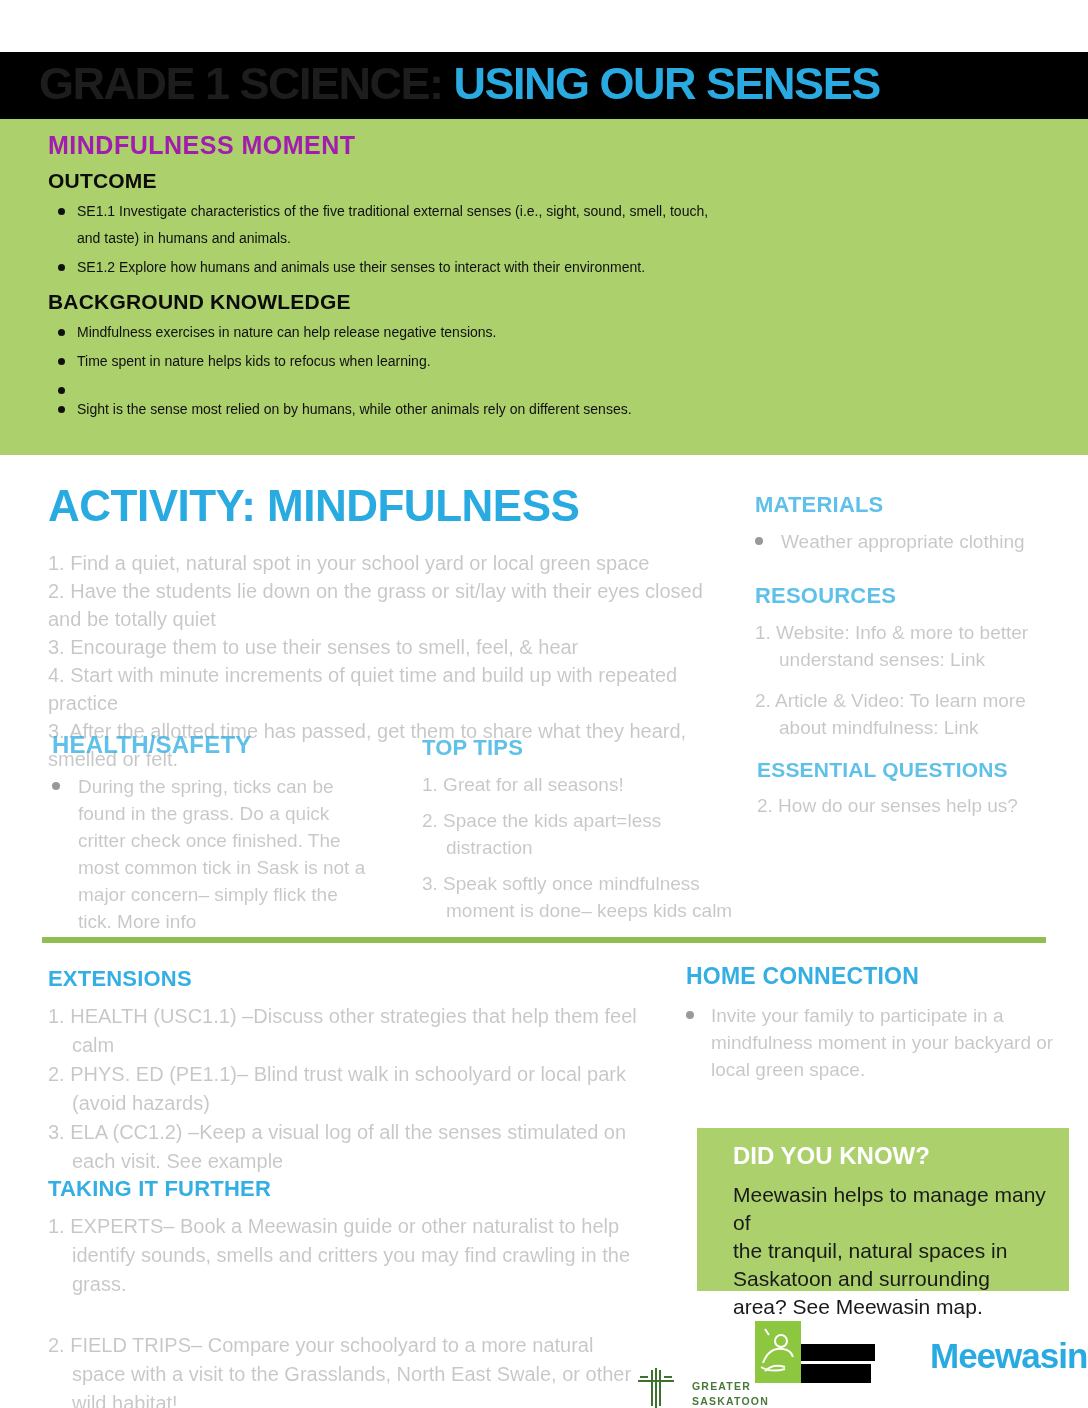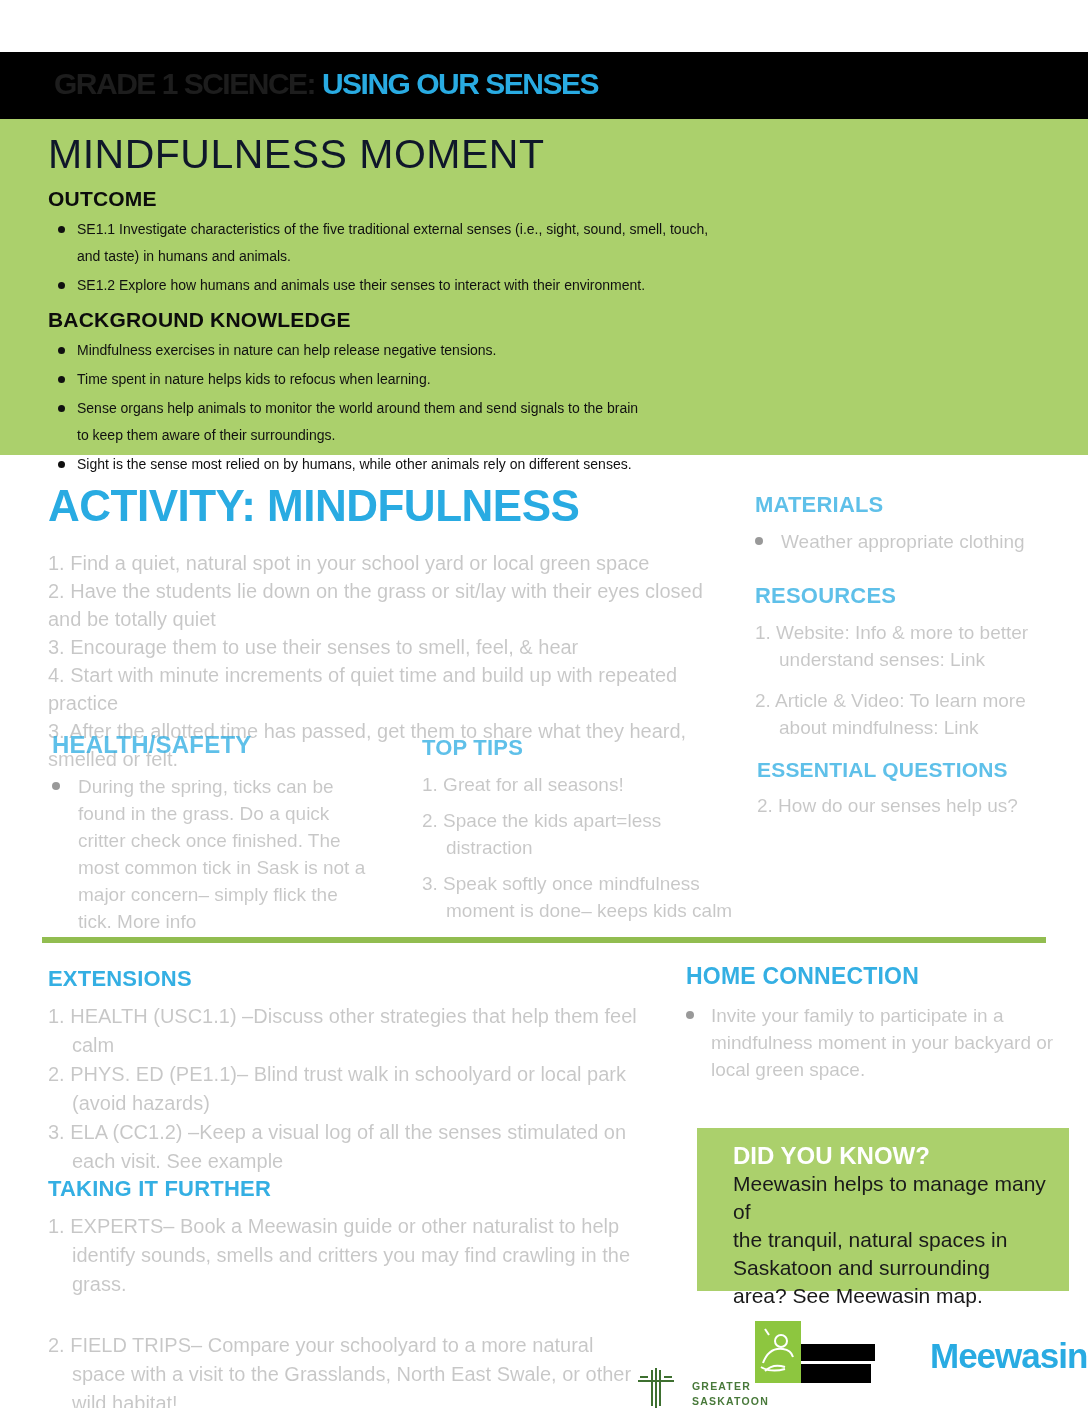--- a/index.html
+++ b/index.html
@@ -1,29 +1,29 @@
 <!DOCTYPE html>
 <html><head>
 <meta charset="utf-8">
 <style>
   html,body{margin:0;padding:0;background:#e8e8e8}
   .page{position:relative;width:1088px;height:1408px;background:#ffffff;overflow:hidden;
         font-family:"Liberation Sans","DejaVu Sans",sans-serif;margin:0 auto}
 
   
   .header-bar{position:absolute;left:0;top:52px;width:100%;height:67px;background:#000}
-  .header-bar .title{margin:0;padding-left:54px;font-size:30px;font-weight:bold;
+  .header-bar .title{margin:0;padding-left:39px;font-size:45px;font-weight:bold;
         letter-spacing:-1.5px;line-height:64px;white-space:nowrap}
   .t-dark{color:#1d1d1d}
   .t-blue{color:#29abe2}
 
   
   .band{position:absolute;left:0;top:119px;width:100%;height:336px;background:#abd06c;
         box-sizing:border-box;padding:12px 40px 0 48px;color:#101010}
-  .band-title{margin:0 0 9px;color:#0f172a;font-size:41px;font-weight:normal;letter-spacing:.5px}
+  .band-title{margin:0 0 9px;color:#a21caf;font-size:25px;font-weight:bold;letter-spacing:.5px}
   .band-h{margin:9px 0 5px;font-size:21px;font-weight:bold;color:#0c0c0c;letter-spacing:.2px}
   .bl{display:flex;margin:2px 0;font-size:14px;line-height:27px}
   .bl .dot{flex:none;width:7px;height:7px;border-radius:50%;background:#101010;margin:10px 12px 0 10px}
   .bl .tx{white-space:pre-line}
 
   
   .sec{position:absolute}
   .h-act{margin:0;color:#29abe2;font-size:44px;font-weight:bold;letter-spacing:-.5px}
   .h-sub{margin:0 0 10px;font-size:22px;font-weight:bold;letter-spacing:.2px}
   .c-blue-soft{color:rgba(41,171,226,.75)}
@@ -34,21 +34,21 @@
   .item19{font-size:19px;line-height:27px}
   .item20{font-size:20px;line-height:29px}
   .fb{display:flex}
   .fb .dot{flex:none;width:8px;height:8px;border-radius:50%;background:rgba(0,0,0,.4);margin-top:9px}
 
   .divider{position:absolute;left:42px;top:937px;width:1004px;height:6px;background:#92bd50}
 
   
   .dyk{position:absolute;left:697px;top:1128px;width:372px;height:163px;background:#abd06c;
        box-sizing:border-box;padding:14px 10px 0 36px}
-  .dyk h3{margin:0 0 0;color:#ffffff;font-size:24px;font-weight:bold}
+  .dyk h3{margin:0 0 11px;color:#ffffff;font-size:24px;font-weight:bold}
   .dyk p{margin:0;color:#1a1a1a;font-size:21px;line-height:28px;white-space:pre-line}
 
   
   .gscs{position:absolute;left:636px;top:1366px;display:flex;gap:16px}
   .gscs-text{display:flex;flex-direction:column;margin-top:13px}
   .gscs-text span{font-size:10.5px;font-weight:bold;color:#48793a;letter-spacing:1.2px;line-height:15px}
   .sps{position:absolute;left:753px;top:1319px;width:172px;height:66px;background:#ffffff}
   .sps-square{position:absolute;left:2px;top:2px;width:46px;height:62px;background:#8dc63f}
   .sps-bar1{position:absolute;left:48px;top:25px;width:74px;height:17px;background:#000}
   .sps-bar2{position:absolute;left:48px;top:45px;width:70px;height:19px;background:#000}
@@ -80,22 +80,20 @@
     <div class="bl">
       <span class="dot"></span>
       <span class="tx">Mindfulness exercises in nature can help release negative tensions.</span>
     </div>
     <div class="bl">
       <span class="dot"></span>
       <span class="tx">Time spent in nature helps kids to refocus when learning.</span>
     </div>
     <div class="bl">
       <span class="dot"></span>
-      <span class="tx">Sense organs help animals to monitor the world around them and send signals to the brain
-to keep them aware of their surroundings.</span>
     </div>
     <div class="bl">
       <span class="dot"></span>
       <span class="tx">Sight is the sense most relied on by humans, while other animals rely on different senses.</span>
     </div>
   </div>
 
   <div class="sec" style="left:48px;top:481px;width:760px">
     <h2 class="h-act">ACTIVITY: MINDFULNESS</h2>
     <div class="steps faint" style="margin-top:18px">

